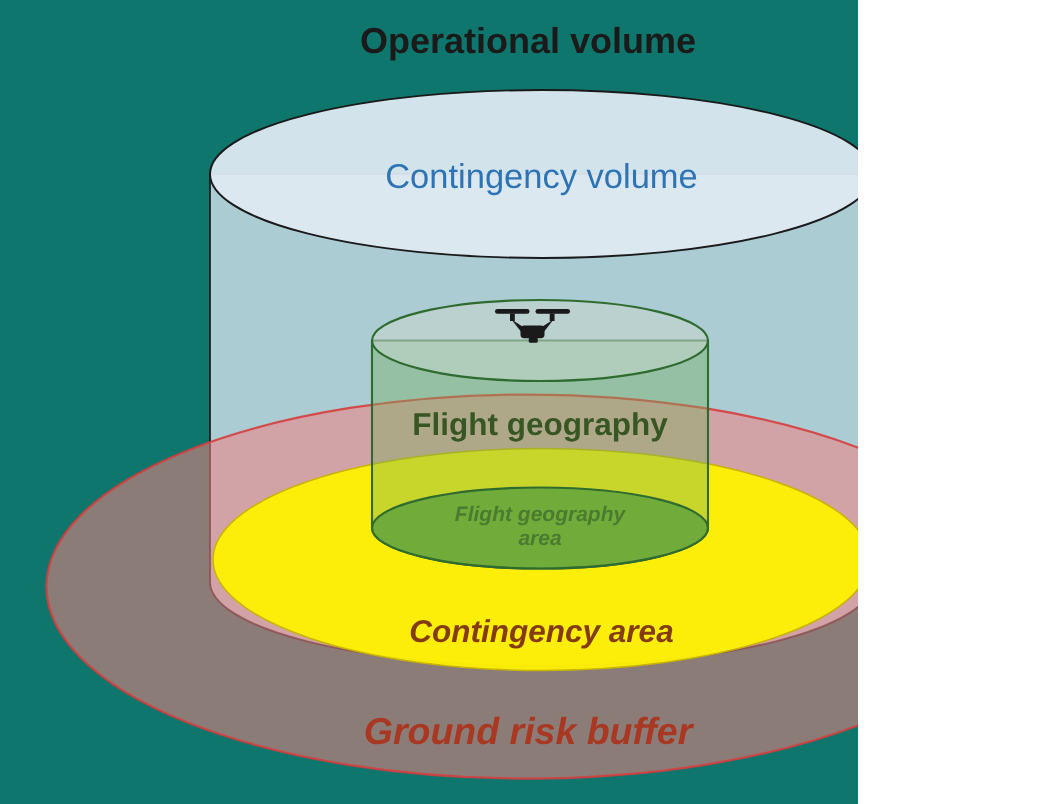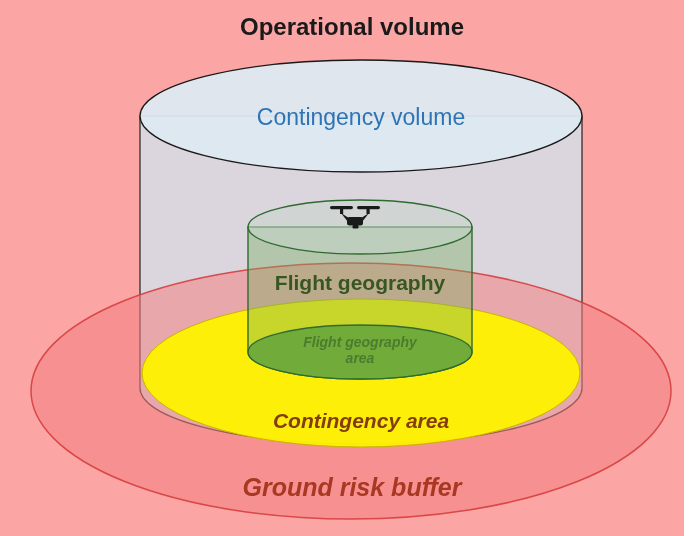--- a/index.html
+++ b/index.html
@@ -3,23 +3,23 @@
 <meta charset="utf-8">
 <style>
   html, body {
     margin: 0;
     padding: 0;
     background: #ffffff;
     font-family: "Liberation Sans", sans-serif;
   }
   .canvas {
     position: relative;
-    width: 684px;
+    width: 572px;
     height: 536px;
-    background: #fca5a5;
+    background: #0f766e;
     overflow: hidden;
   }
   svg { display: block; }
   text {
     font-family: "Liberation Sans", sans-serif;
   }
   .title-text     { font-size: 24px; font-weight: 600; }
   .cv-text        { font-size: 23px; font-weight: 400; }
   .fg-text        { font-size: 21px; font-weight: 600; }
   .fga-text       { font-size: 14px; font-weight: 700; font-style: italic; }

